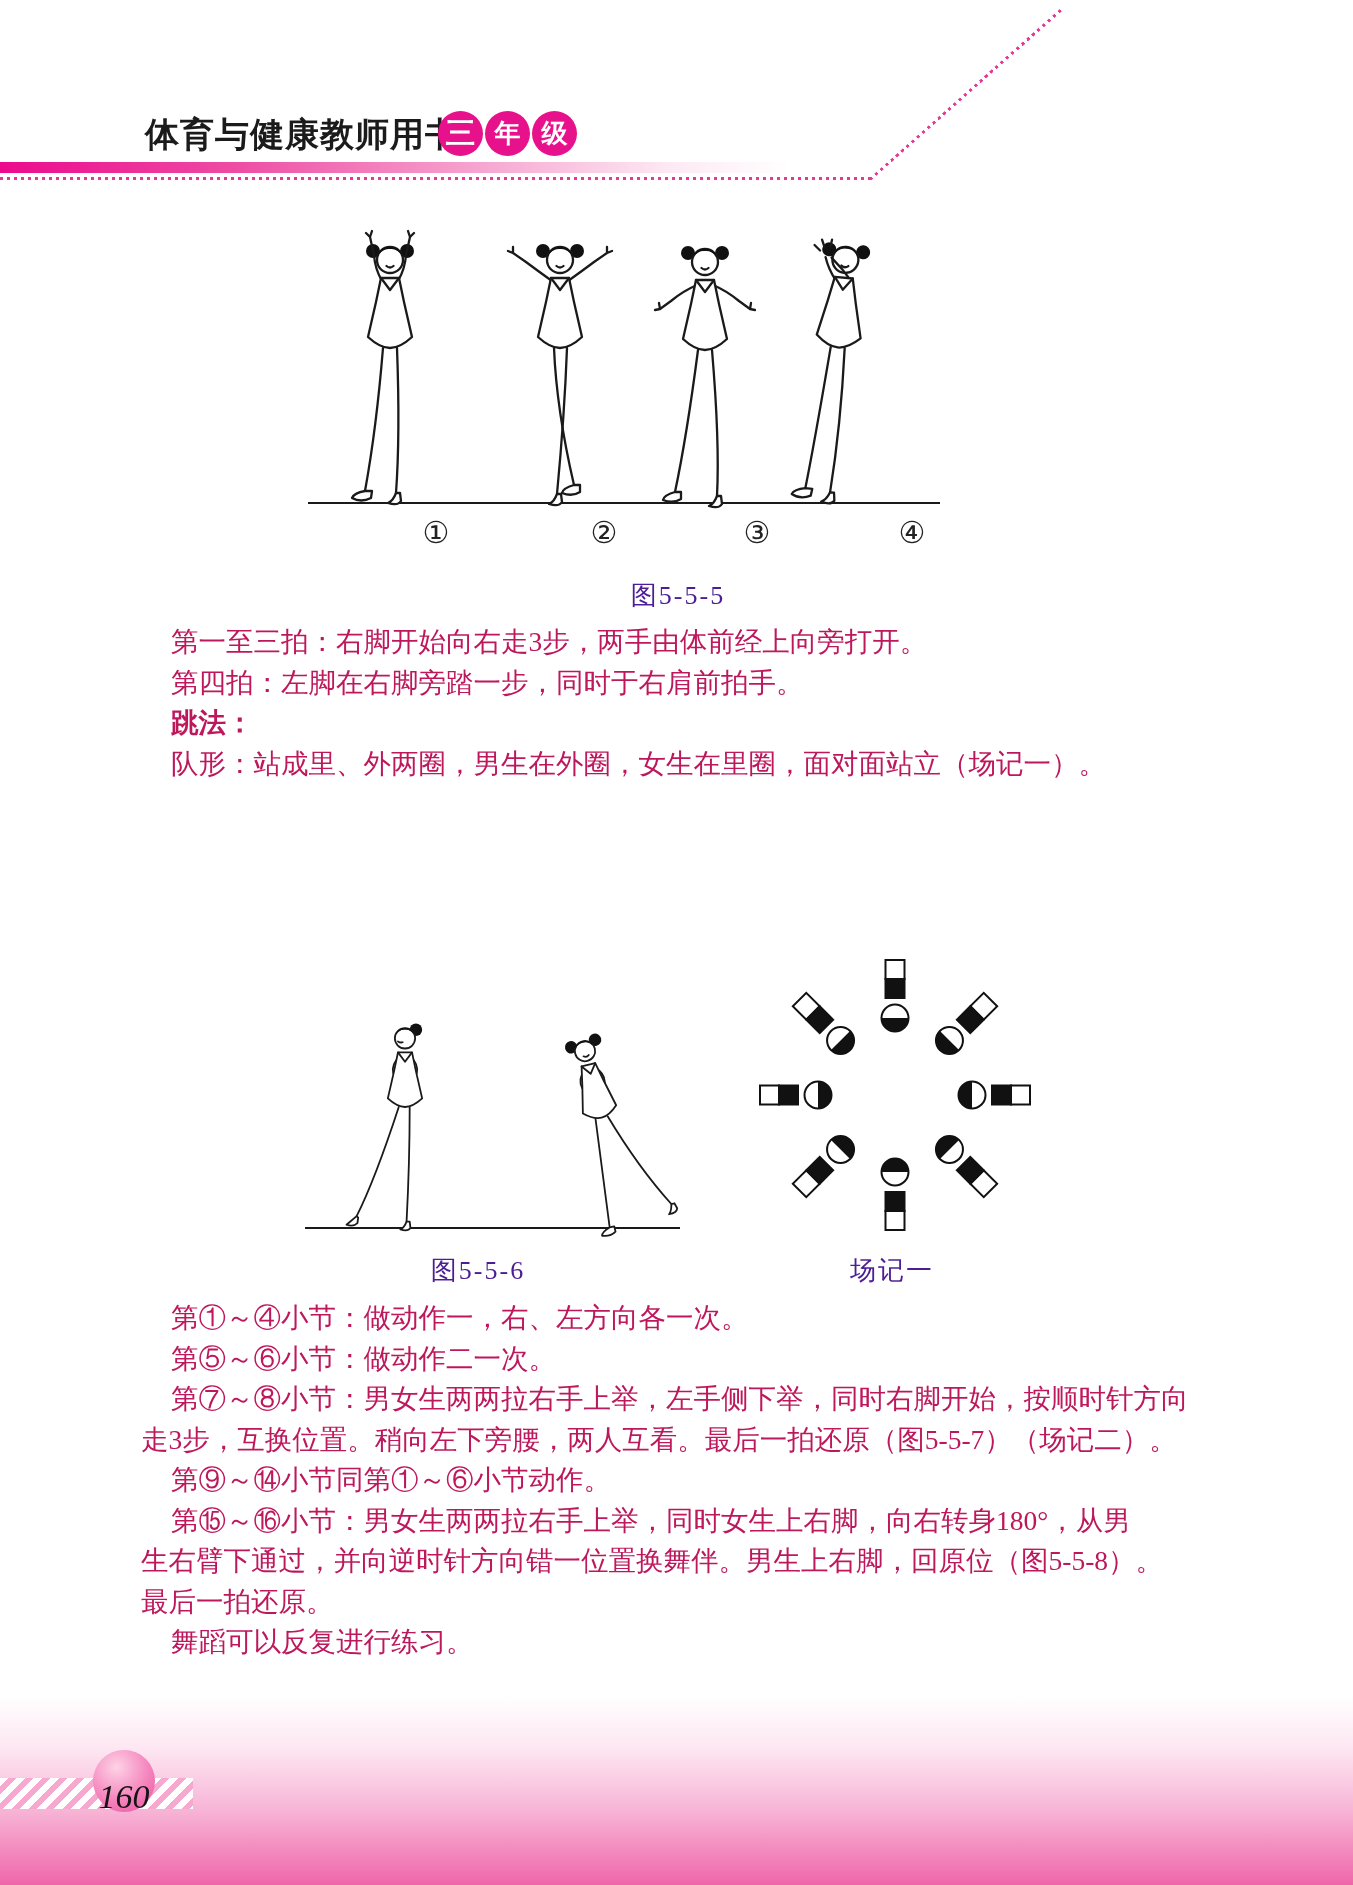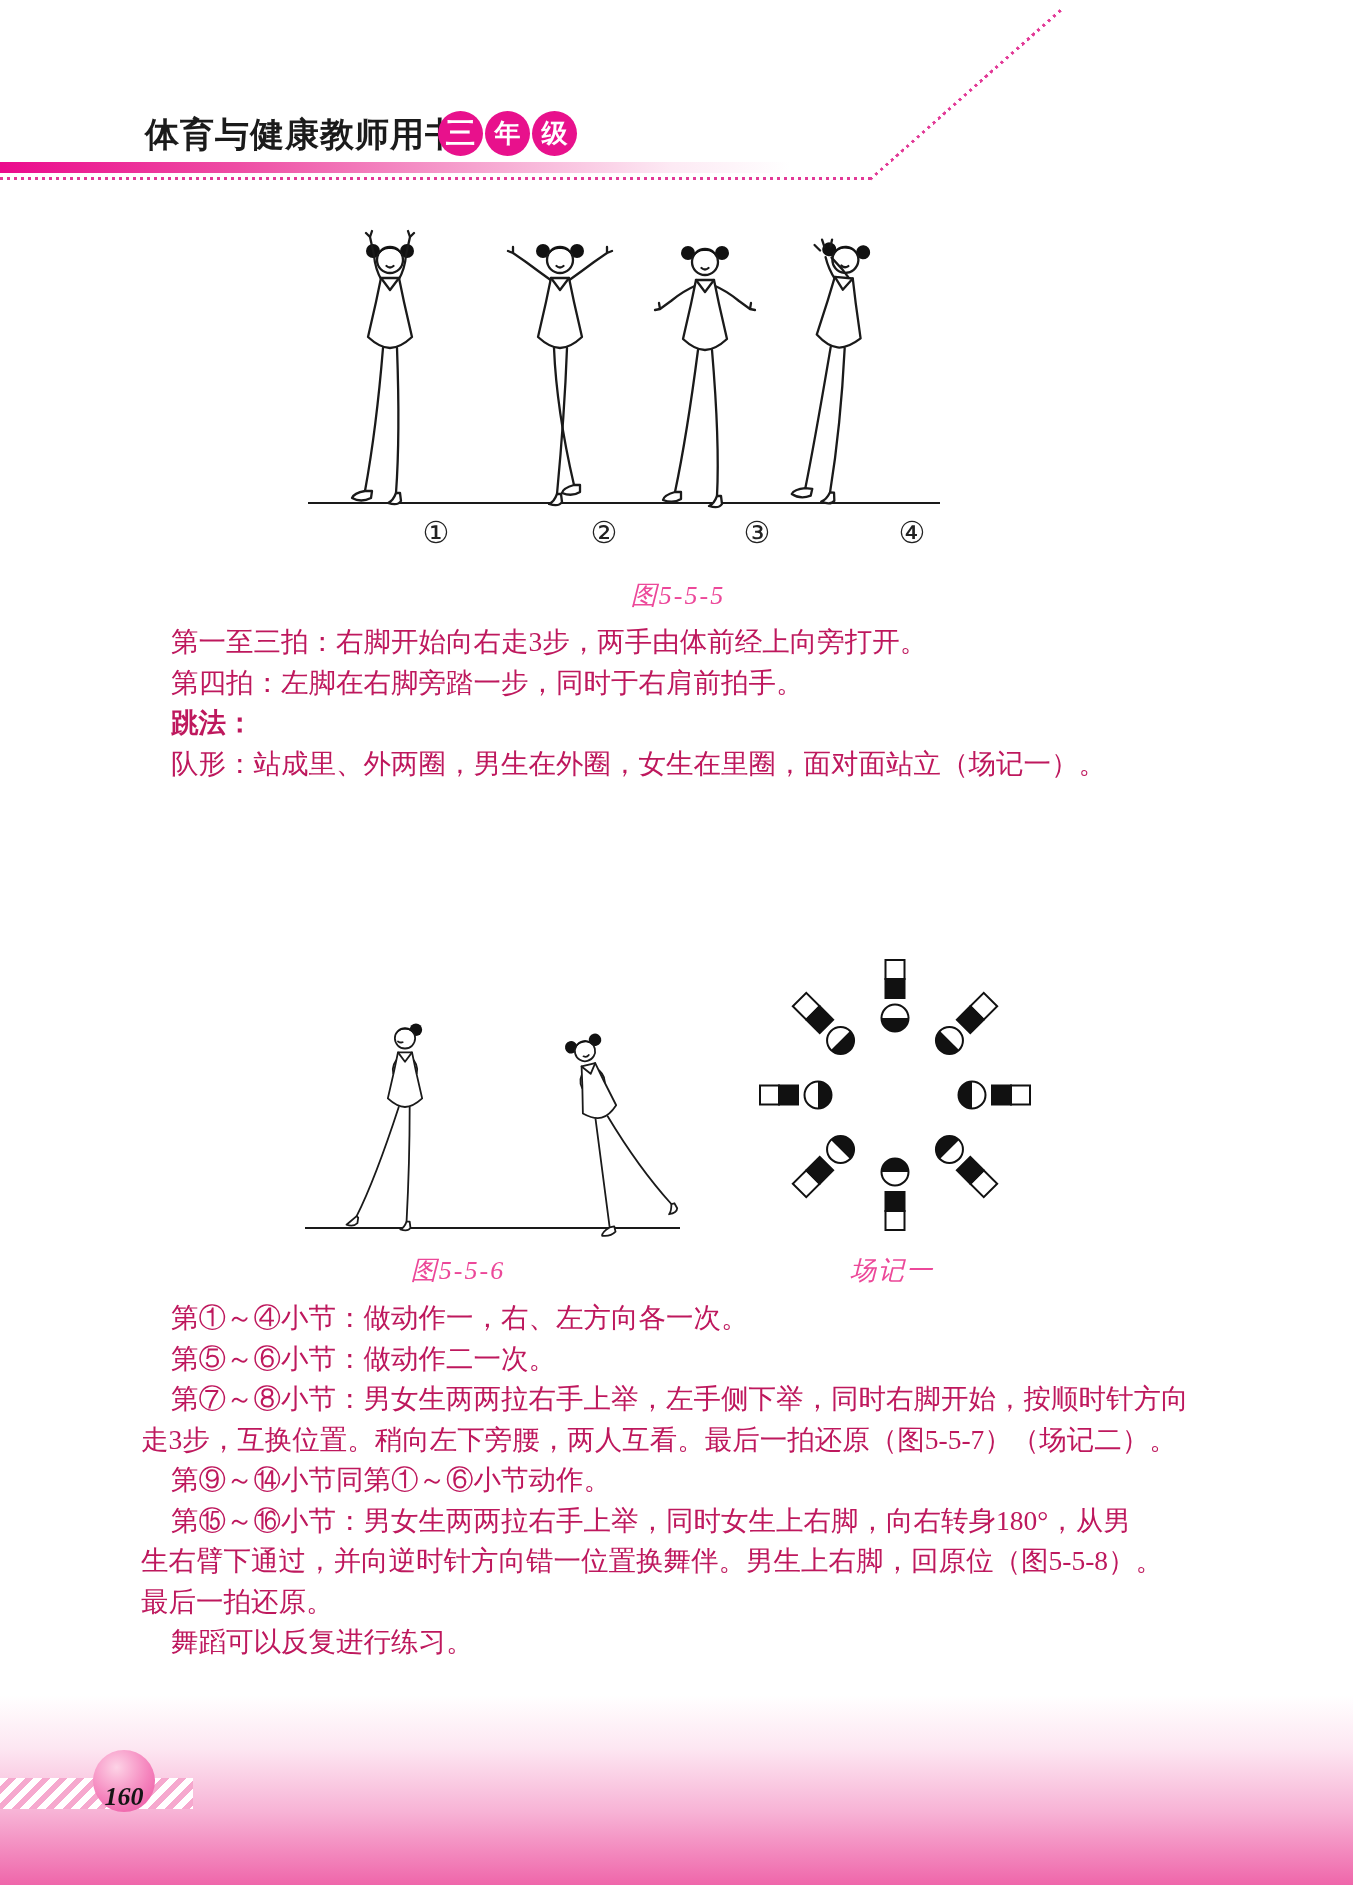--- a/index.html
+++ b/index.html
@@ -37,22 +37,22 @@
   
   .fig1-svg{position:absolute;left:290px;top:205px;}
   .fig2-svg{position:absolute;left:280px;top:985px;}
   .formation-svg{position:absolute;left:712px;top:942px;}
   .fig-labels{position:absolute;left:290px;top:515px;width:660px;height:40px;}
   .fig-labels span{
     position:absolute;top:0;font-size:30px;color:#222;
     transform:translateX(-50%);
   }
   .caption{
-    position:absolute;font-size:26px;letter-spacing:2px;color:#ec4899;
-    width:300px;text-align:center;transform:translateX(-50%);font-style:italic;
+    position:absolute;font-size:26px;letter-spacing:2px;color:#4c1d95;
+    width:300px;text-align:center;transform:translateX(-50%);
   }
   
   .textblock{position:absolute;left:141px;width:1110px;}
   .textblock p{
     margin:0;font-size:27.5px;line-height:40.5px;white-space:nowrap;
     color:#be185d;
   }
   .textblock p.ind{text-indent:30px;}
   .textblock p.hei{font-family:Liberation Serif, serif;font-weight:bold;text-indent:30px;}
   
@@ -64,21 +64,21 @@
     position:absolute;left:0;top:1778px;width:193px;height:31px;
     background:repeating-linear-gradient(135deg,#ffffff 0 6px,#f6a8ce 6px 12px);
   }
   .page-ball{
     position:absolute;left:93px;top:1750px;width:62px;height:62px;border-radius:50%;
     background:radial-gradient(circle at 38% 28%,#fdd3e6 0%,#f584bd 55%,#e94f9e 100%);
     display:flex;align-items:center;justify-content:center;
   }
   .page-ball span{
     font-family:"Liberation Serif","DejaVu Serif",serif;
-    font-style:italic;font-weight:bold;font-size:26px;color:#151515;margin-top:32px;
+    font-style:italic;font-weight:normal;font-size:34px;color:#151515;margin-top:32px;
   }
   svg .ln{stroke:#1a1a1a;stroke-width:2.3;fill:none;stroke-linecap:round;stroke-linejoin:round;}
   svg .fillw{fill:#fff;}
   svg .hair{fill:#111;stroke:none;}
 </style>
 </head>
 <body>
 
 <div class="page">
 
@@ -203,21 +203,21 @@
       <path class="ln" d="M-6,76 Q-18,86 -15,98 Q-9,105 -1,103"></path>
       <path class="ln" d="M6,76 Q18,86 15,98 Q9,105 1,103"></path>
       <path class="ln fillw" d="M-9,71 L9,71 L14,95 L22,130 Q10,141 0,141 Q-10,141 -22,130 L-14,95 Z"></path>
       <path class="ln" d="M-9,71 L0,83 L9,71"></path>
       <path class="ln" d="M-8,141 C-14,195 -20,248 -24,280"></path>
       <path class="ln fillw" d="M-24,280 q-11,3 -12,8 q10,4 18,-1 l0,-7 z"></path>
       <path class="ln" d="M8,141 C26,200 44,240 60,270"></path>
       <path class="ln fillw" d="M60,270 q-2,9 -6,12 q10,1 12,-5 l-2,-7 z"></path>
     </g>
   </svg>
-  <div class="caption" style="left:458px;top:1253px">图5-5-6</div>
+  <div class="caption" style="left:478px;top:1253px">图5-5-6</div>
 
   <svg class="formation-svg" width="366" height="306" viewBox="0 0 366 306">
     <g>
       <g transform="rotate(0,183,153)">
         <rect x="173.5" y="18" width="19" height="19" fill="#fff" stroke="#111" stroke-width="2"></rect>
         <rect x="173.5" y="37" width="19" height="19" fill="#111" stroke="#111" stroke-width="2"></rect>
         <circle cx="183" cy="76" r="13.5" fill="#fff" stroke="#111" stroke-width="2"></circle>
         <path d="M169.5,76 A13.5,13.5 0 0 0 196.5,76 Z" fill="#111"></path>
       </g>
       <g transform="rotate(45,183,153)">

